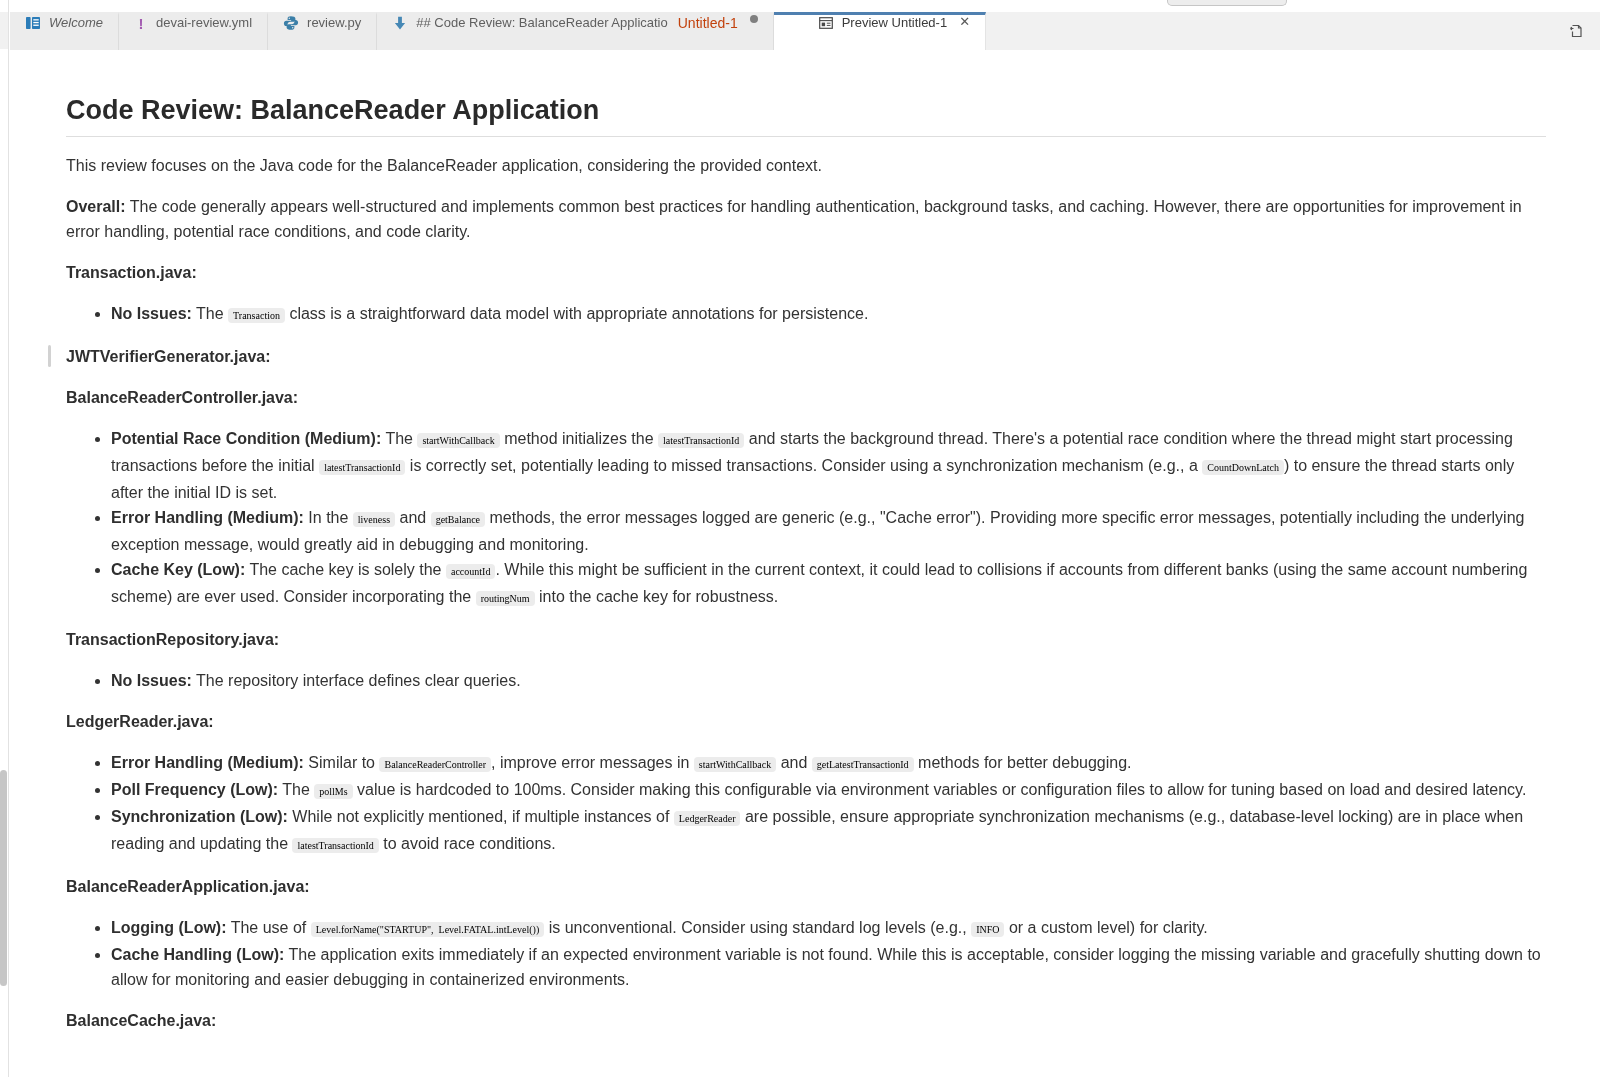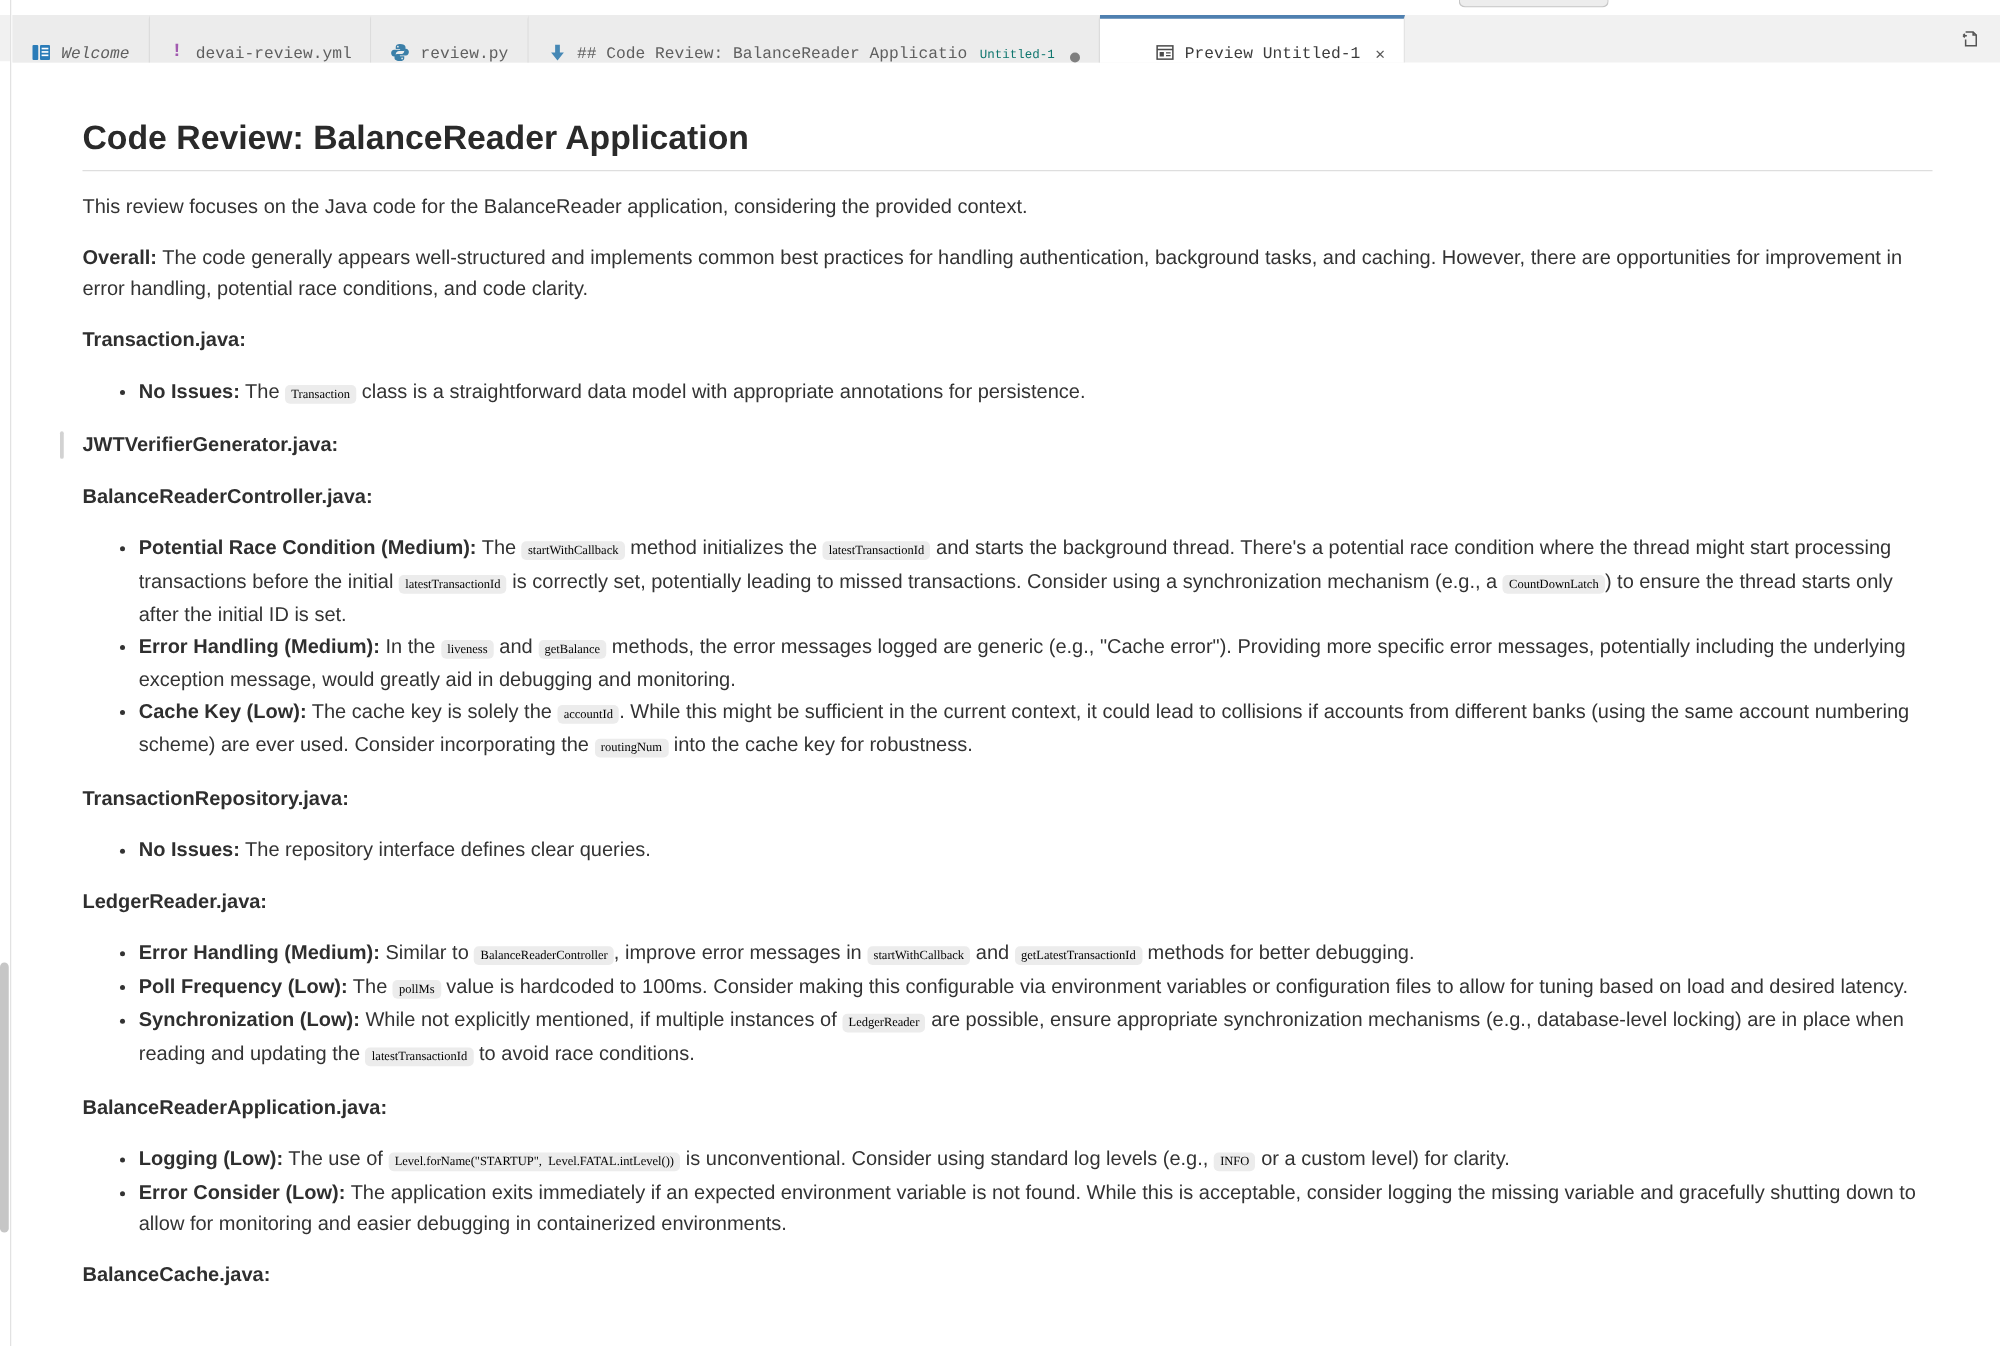--- a/index.html
+++ b/index.html
@@ -31,32 +31,32 @@
     border-radius:0 0 5px 5px; z-index:6;
   }
 
   
   .main { position:absolute; left:10px; top:0; width:1590px; height:1077px; }
   .tab-bar {
     position:absolute; top:12px; left:0; right:0; height:38px;
     background:#f1f1f1; display:flex; align-items:stretch; z-index:3;
   }
   .tab {
-    display:flex; align-items:flex-end; gap:8px;
+    display:flex; align-items:flex-start; gap:8px;
     padding:0 15px; font-size:13px; color:#616161;
     background:#ececec; border-right:1px solid #dcdcdc;
-    border-top:3px solid transparent; cursor:pointer; white-space:nowrap;font-family:Liberation Mono, monospace;
+    border-top:3px solid transparent; cursor:pointer; white-space:nowrap;
   }
   .tab .tab-label { color:#5f5f5f; }
   .tab.italic .tab-label { font-style:italic; }
   .tab.active {
     background:#ffffff; border-top:3px solid #4f80b0; border-right:1px solid #e4e4e4;padding-left:44px;
   }
   .tab.active .tab-label { color:#3b3b3b; font-style:normal; }
-  .tab-desc { font-size:10px; color:#0f766e; margin-left:2px; }
+  .tab-desc { font-size:14px; color:#c2410c; margin-left:2px; }
   .mod-dot { width:8px; height:8px; border-radius:50%; background:#7f7f7f; margin-left:4px; }
   .close-x { font-size:13px; color:#5a5a5a; margin-left:4px; line-height:1; }
   .tab-icon { width:16px; height:16px; display:inline-block; flex:none; }
   .yaml-glyph { color:#a25bb0; font-weight:700; font-size:15px; width:14px; text-align:center; }
   .tab-actions { margin-left:auto; display:flex; align-items:center; padding-right:16px; }
   .action-btn { width:18px; height:18px; cursor:pointer; }
 
   
   .preview {
     position:absolute; top:50px; left:0; right:0; bottom:0;
@@ -181,18 +181,18 @@
         </ul>
         <p><span class="bold">LedgerReader.java:</span></p>
         <ul>
           <li><span class="bold">Error Handling (Medium):</span><span> Similar to </span><code>BalanceReaderController</code><span>, improve error messages in </span><code>startWithCallback</code><span> and </span><code>getLatestTransactionId</code><span> methods for better debugging.</span></li>
           <li><span class="bold">Poll Frequency (Low):</span><span> The </span><code>pollMs</code><span> value is hardcoded to 100ms. Consider making this configurable via environment variables or configuration files to allow for tuning based on load and desired latency.</span></li>
           <li><span class="bold">Synchronization (Low):</span><span> While not explicitly mentioned, if multiple instances of </span><code>LedgerReader</code><span> are possible, ensure appropriate synchronization mechanisms (e.g., database-level locking) are in place when reading and updating the </span><code>latestTransactionId</code><span> to avoid race conditions.</span></li>
         </ul>
         <p><span class="bold">BalanceReaderApplication.java:</span></p>
         <ul>
           <li><span class="bold">Logging (Low):</span><span> The use of </span><code>Level.forName("STARTUP",  Level.FATAL.intLevel())</code><span> is unconventional. Consider using standard log levels (e.g., </span><code>INFO</code><span> or a custom level) for clarity.</span></li>
-          <li><span class="bold">Error Consider (Low):</span><span> The application exits immediately if an expected environment variable is not found. While this is acceptable, consider logging the missing variable and gracefully shutting down to allow for monitoring and easier debugging in containerized environments.</span></li>
+          <li><span class="bold">Cache Handling (Low):</span><span> The application exits immediately if an expected environment variable is not found. While this is acceptable, consider logging the missing variable and gracefully shutting down to allow for monitoring and easier debugging in containerized environments.</span></li>
         </ul>
         <p><span class="bold">BalanceCache.java:</span></p>
       </div>
   </div>
 </div>
 
 </body></html>

